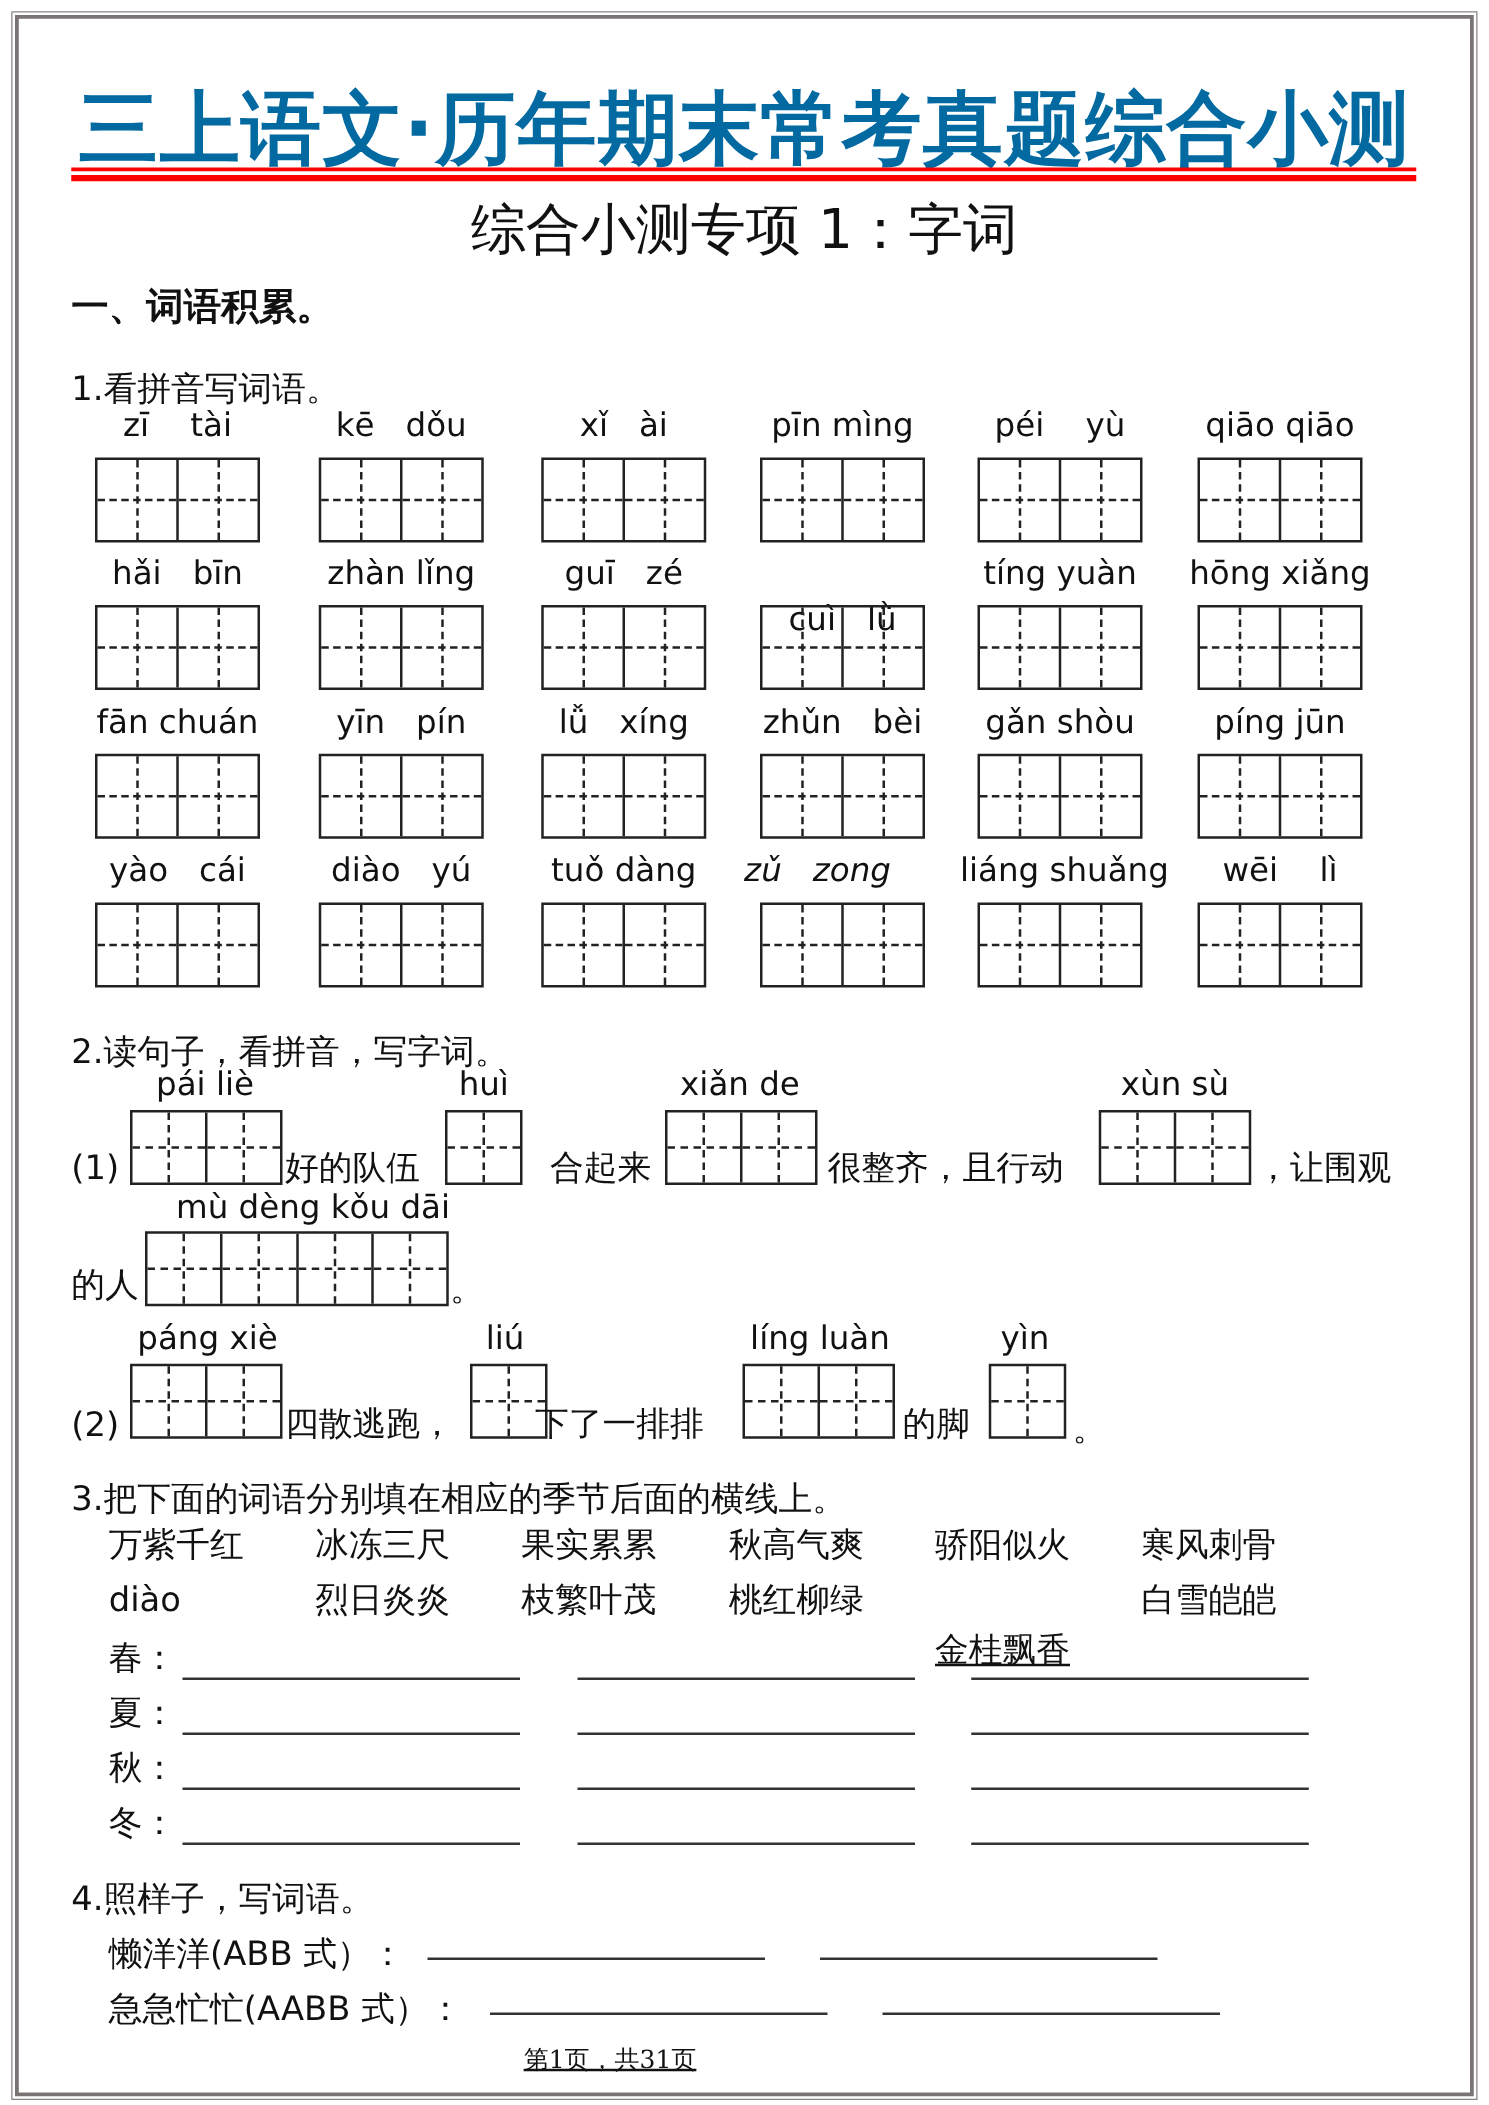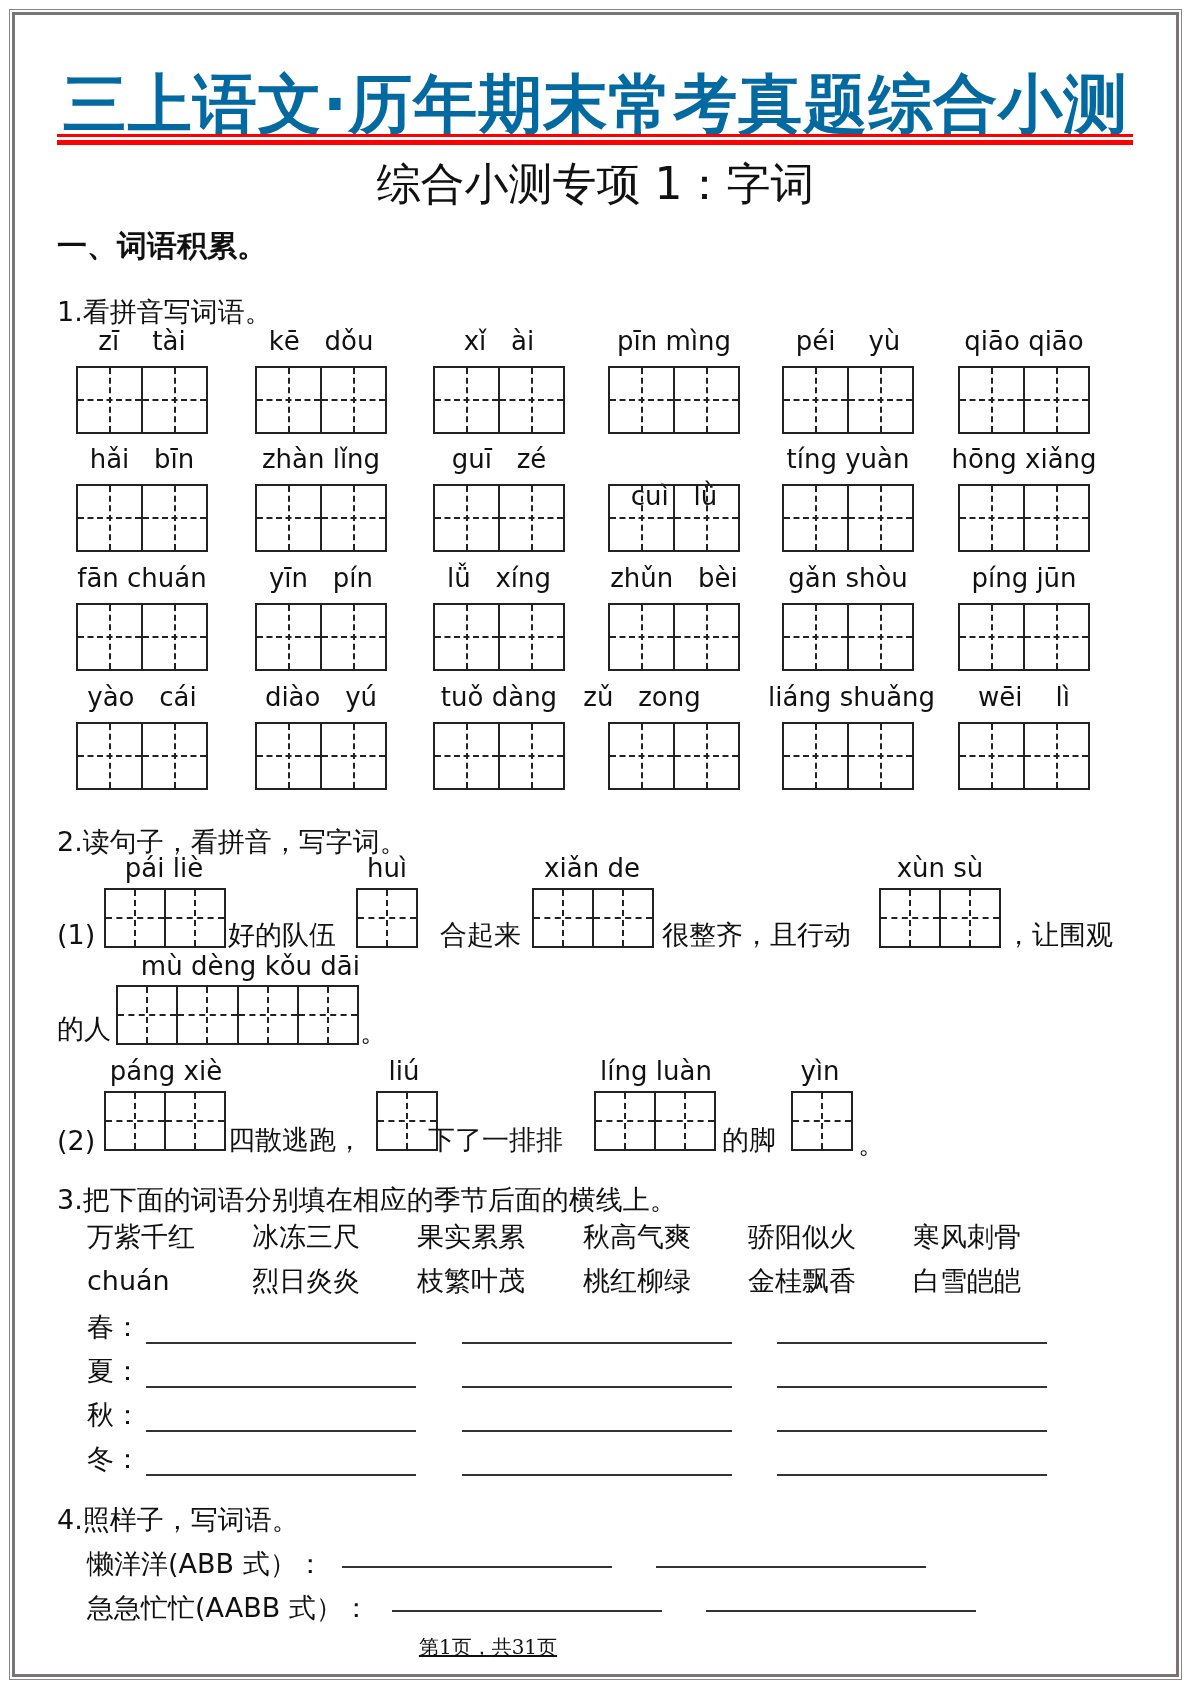--- a/index.html
+++ b/index.html
@@ -138,21 +138,21 @@
     <div class="abs py" style="left: 241px; top: 682px; width: 160px; white-space: pre;">diào   yú</div>
     <div class="grid" style="left: 255px; top: 722px; width: 132px; height: 68px;">
       <div class="cell"></div>
       <div class="cell"></div>
     </div>
     <div class="abs py" style="left: 419px; top: 682px; width: 160px; white-space: pre;">tuǒ dàng</div>
     <div class="grid" style="left: 433px; top: 722px; width: 132px; height: 68px;">
       <div class="cell"></div>
       <div class="cell"></div>
     </div>
-    <div class="abs py" style="left: 562px; top: 682px; width: 160px; white-space: pre;">zǔ   zong</div>
+    <div class="abs py" style="left: 574px; top: 682px; width: 160px; white-space: pre; font-style: italic;">zǔ   zong</div>
     <div class="grid" style="left: 608px; top: 722px; width: 132px; height: 68px;">
       <div class="cell"></div>
       <div class="cell"></div>
     </div>
     <div class="abs py" style="left: 768px; top: 682px; width: 160px; white-space: pre;">liáng shuǎng</div>
     <div class="grid" style="left: 782px; top: 722px; width: 132px; height: 68px;">
       <div class="cell"></div>
       <div class="cell"></div>
     </div>
     <div class="abs py" style="left: 944px; top: 682px; width: 160px; white-space: pre;">wēi    lì</div>
@@ -226,25 +226,25 @@
 <div class="abs q" style="left:858px;top:1110px;">。</div>
 
 <div class="abs q" style="left:57px;top:1166px;">3.把下面的词语分别填在相应的季节后面的横线上。</div>
 <div id="q3-words">
     <div class="abs word" style="left: 87px; top: 1220px;">万紫千红</div>
     <div class="abs word" style="left: 252px; top: 1220px;">冰冻三尺</div>
     <div class="abs word" style="left: 417px; top: 1220px;">果实累累</div>
     <div class="abs word" style="left: 583px; top: 1220px;">秋高气爽</div>
     <div class="abs word" style="left: 748px; top: 1220px;">骄阳似火</div>
     <div class="abs word" style="left: 913px; top: 1220px;">寒风刺骨</div>
-    <div class="abs word" style="left: 87px; top: 1264px;">chuán</div>
+    <div class="abs word" style="left: 87px; top: 1264px;">diào</div>
     <div class="abs word" style="left: 252px; top: 1264px;">烈日炎炎</div>
     <div class="abs word" style="left: 417px; top: 1264px;">枝繁叶茂</div>
     <div class="abs word" style="left: 583px; top: 1264px;">桃红柳绿</div>
-    <div class="abs word" style="left: 748px; top: 1264px;">金桂飘香</div>
+    <div class="abs word" style="left: 748px; top: 1304px; text-decoration: underline;">金桂飘香</div>
     <div class="abs word" style="left: 913px; top: 1264px;">白雪皑皑</div>
   </div>
 <div id="q3-seasons">
     <div class="abs word" style="left: 87px; top: 1310px;">春：</div>
     <div class="line" style="left: 146px; top: 1342px; width: 270px;"></div>
     <div class="line" style="left: 462px; top: 1342px; width: 270px;"></div>
     <div class="line" style="left: 777px; top: 1342px; width: 270px;"></div>
     <div class="abs word" style="left: 87px; top: 1354px;">夏：</div>
     <div class="line" style="left: 146px; top: 1386px; width: 270px;"></div>
     <div class="line" style="left: 462px; top: 1386px; width: 270px;"></div>

